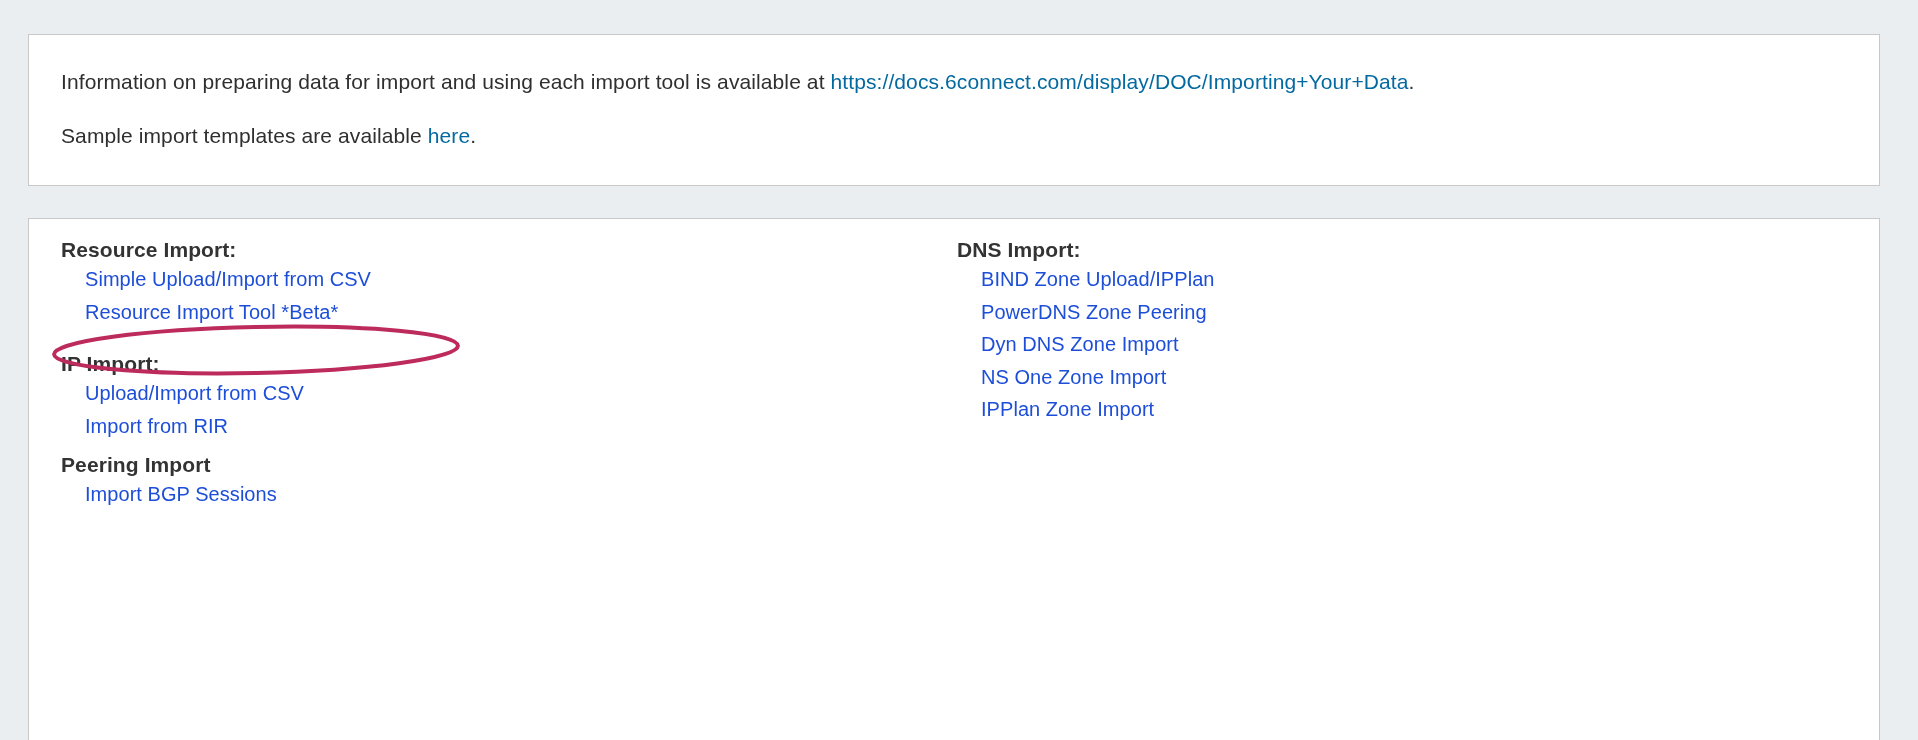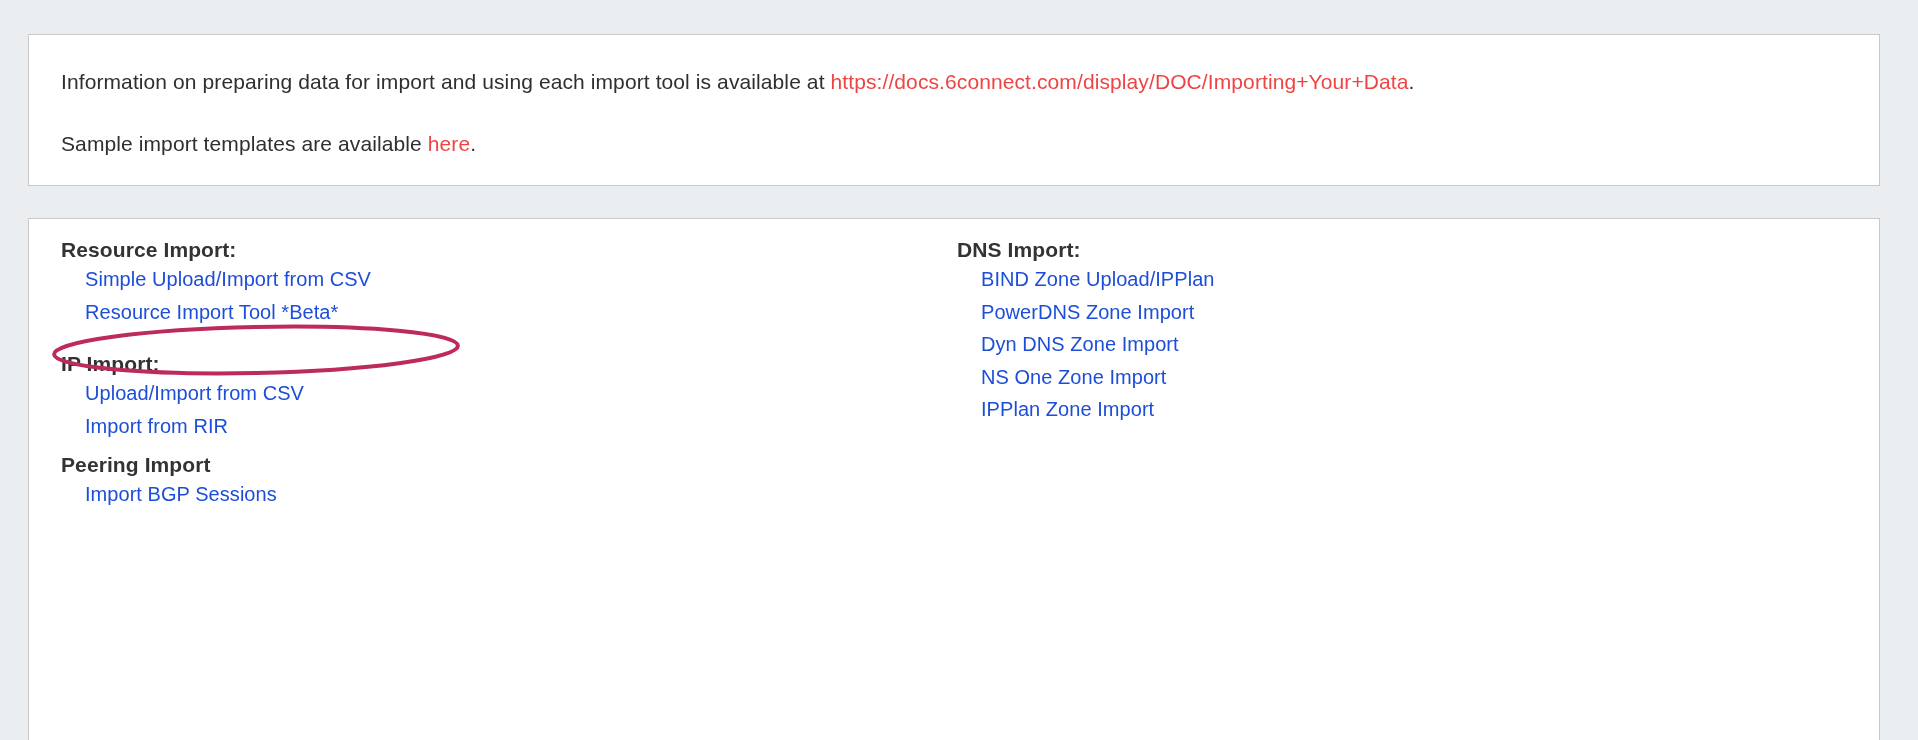--- a/index.html
+++ b/index.html
@@ -48,24 +48,24 @@
   .info-line {
     position: absolute;
     left: 32px;
     font-size: 21px;
     line-height: 26px;
     color: #2f2f2f;
     white-space: nowrap;
     letter-spacing: 0.1px;
   }
   #info-line-1 { top: 34px; }
-  #info-line-2 { top: 96px; text-align: right; }
+  #info-line-2 { top: 88px; text-align: right; }
 
   a.inline-link {
-    color: #ef4444;
+    color: #0369a1;
     text-decoration: none;
   }
 
   
   .column {
     position: absolute;
     top: 0;
   }
   #col-left  { left: 32px;  width: 740px; }
   #col-right { left: 928px; width: 740px; }
@@ -177,21 +177,21 @@
 
     <div class="column" id="col-right">
 
       <div class="group" id="group-dns">
         <div class="group-heading">DNS Import:</div>
         <ul class="group-links">
           <li>
             <a href="#" class="tool-link">BIND Zone Upload/IPPlan</a>
           </li>
           <li>
-            <a href="#" class="tool-link">PowerDNS Zone Import</a>
+            <a href="#" class="tool-link">PowerDNS Zone Peering</a>
           </li>
           <li>
             <a href="#" class="tool-link">Dyn DNS Zone Import</a>
           </li>
           <li>
             <a href="#" class="tool-link">NS One Zone Import</a>
           </li>
           <li>
             <a href="#" class="tool-link">IPPlan Zone Import</a>
           </li>

